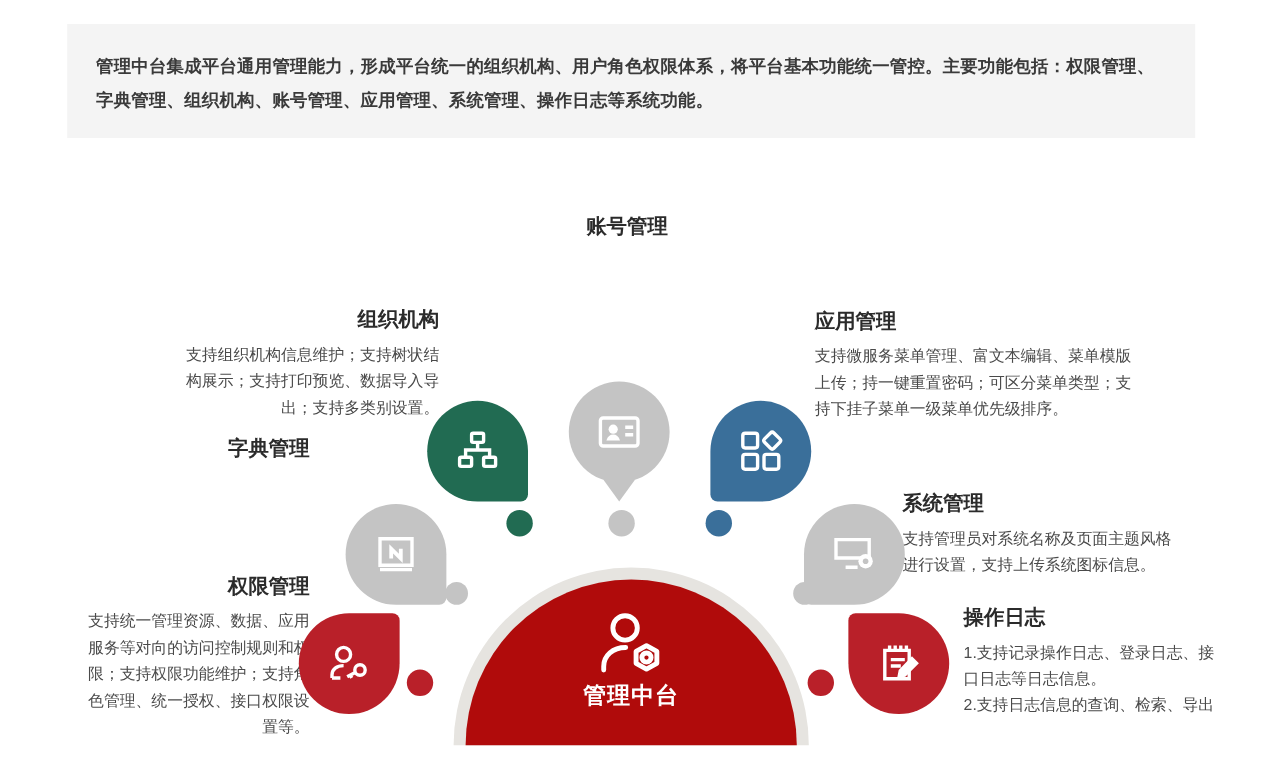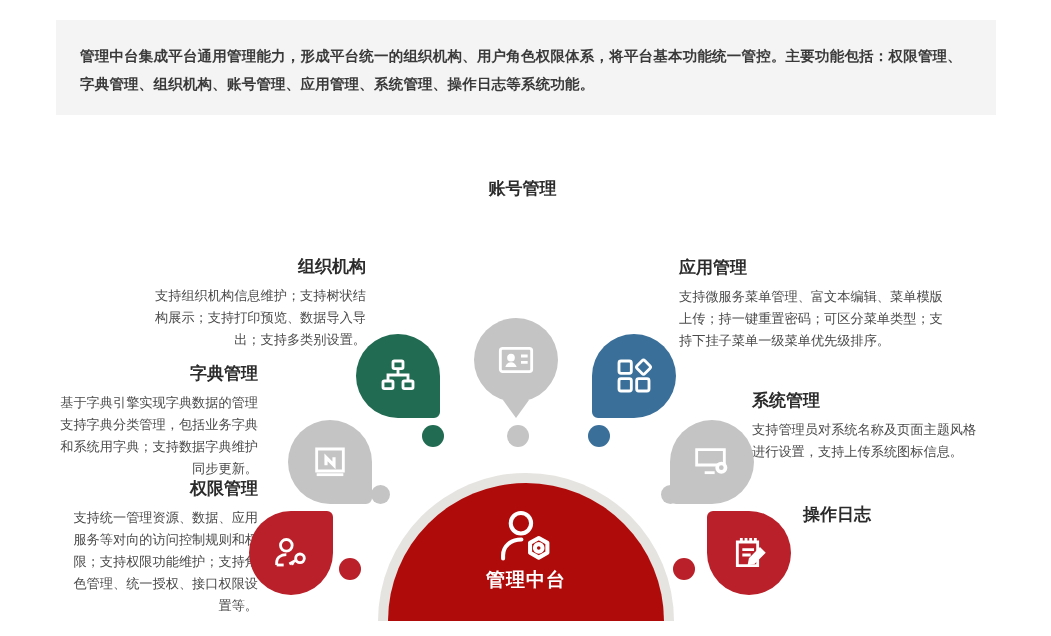--- a/index.html
+++ b/index.html
@@ -37,21 +37,21 @@
   .align-right{text-align:right;}
   .align-left{text-align:left;}
 
   
   #blk-account{left:390px;top:178px;width:265px;text-align:center;}
   #blk-account .desc{text-align:left;}
   #blk-org{left:108px;top:256px;width:258px;}
   #blk-dict{left:8px;top:363px;width:250px;}
   #blk-perm{left:8px;top:478px;width:250px;}
   #blk-app{left:679px;top:257px;width:330px;}
-  #blk-sys{left:752px;top:390px;width:280px;}
+  #blk-sys{left:752px;top:409px;width:280px;}
   #blk-log{left:803px;top:504px;width:242px;}
 
   
   .hub-ring{
     position:absolute;left:378px;top:473px;width:296px;height:148px;
     background:#e6e4e0;
     border-radius:148px 148px 0 0;
   }
   .hub{
     position:absolute;left:388px;top:483px;width:276px;height:138px;
@@ -116,24 +116,20 @@
 
   <div class="block align-right" id="blk-org">
     <div class="title">组织机构</div>
     <div class="desc">支持组织机构信息维护；支持树状结
 构展示；支持打印预览、数据导入导
 出；支持多类别设置。</div>
   </div>
 
   <div class="block align-right" id="blk-dict">
     <div class="title">字典管理</div>
-    <div class="desc">基于字典引擎实现字典数据的管理
-支持字典分类管理，包括业务字典
-和系统用字典；支持数据字典维护
-同步更新。</div>
   </div>
 
   <div class="block align-right" id="blk-perm">
     <div class="title">权限管理</div>
     <div class="desc">支持统一管理资源、数据、应用
 服务等对向的访问控制规则和权
 限；支持权限功能维护；支持角
 色管理、统一授权、接口权限设
 置等。</div>
   </div>
@@ -146,20 +142,23 @@
   </div>
 
   <div class="block align-left" id="blk-sys">
     <div class="title">系统管理</div>
     <div class="desc">支持管理员对系统名称及页面主题风格
 进行设置，支持上传系统图标信息。</div>
   </div>
 
   <div class="block align-left" id="blk-log">
     <div class="title">操作日志</div>
+    <div class="desc">1.支持记录操作日志、登录日志、接
+口日志等日志信息。
+2.支持日志信息的查询、检索、导出</div>
   </div>
 
   <div class="dot" id="dot-dict" style="background: rgb(196, 196, 196);"></div>
   <div class="dot" id="dot-sys" style="background: rgb(196, 196, 196);"></div>
   <div class="dot" id="dot-org" style="background: rgb(33, 107, 82);"></div>
   <div class="dot" id="dot-account" style="background: rgb(196, 196, 196);"></div>
   <div class="dot" id="dot-app" style="background: rgb(58, 111, 154);"></div>
   <div class="dot" id="dot-perm" style="background: rgb(185, 32, 41);"></div>
   <div class="dot" id="dot-log" style="background: rgb(185, 32, 41);"></div>
 

